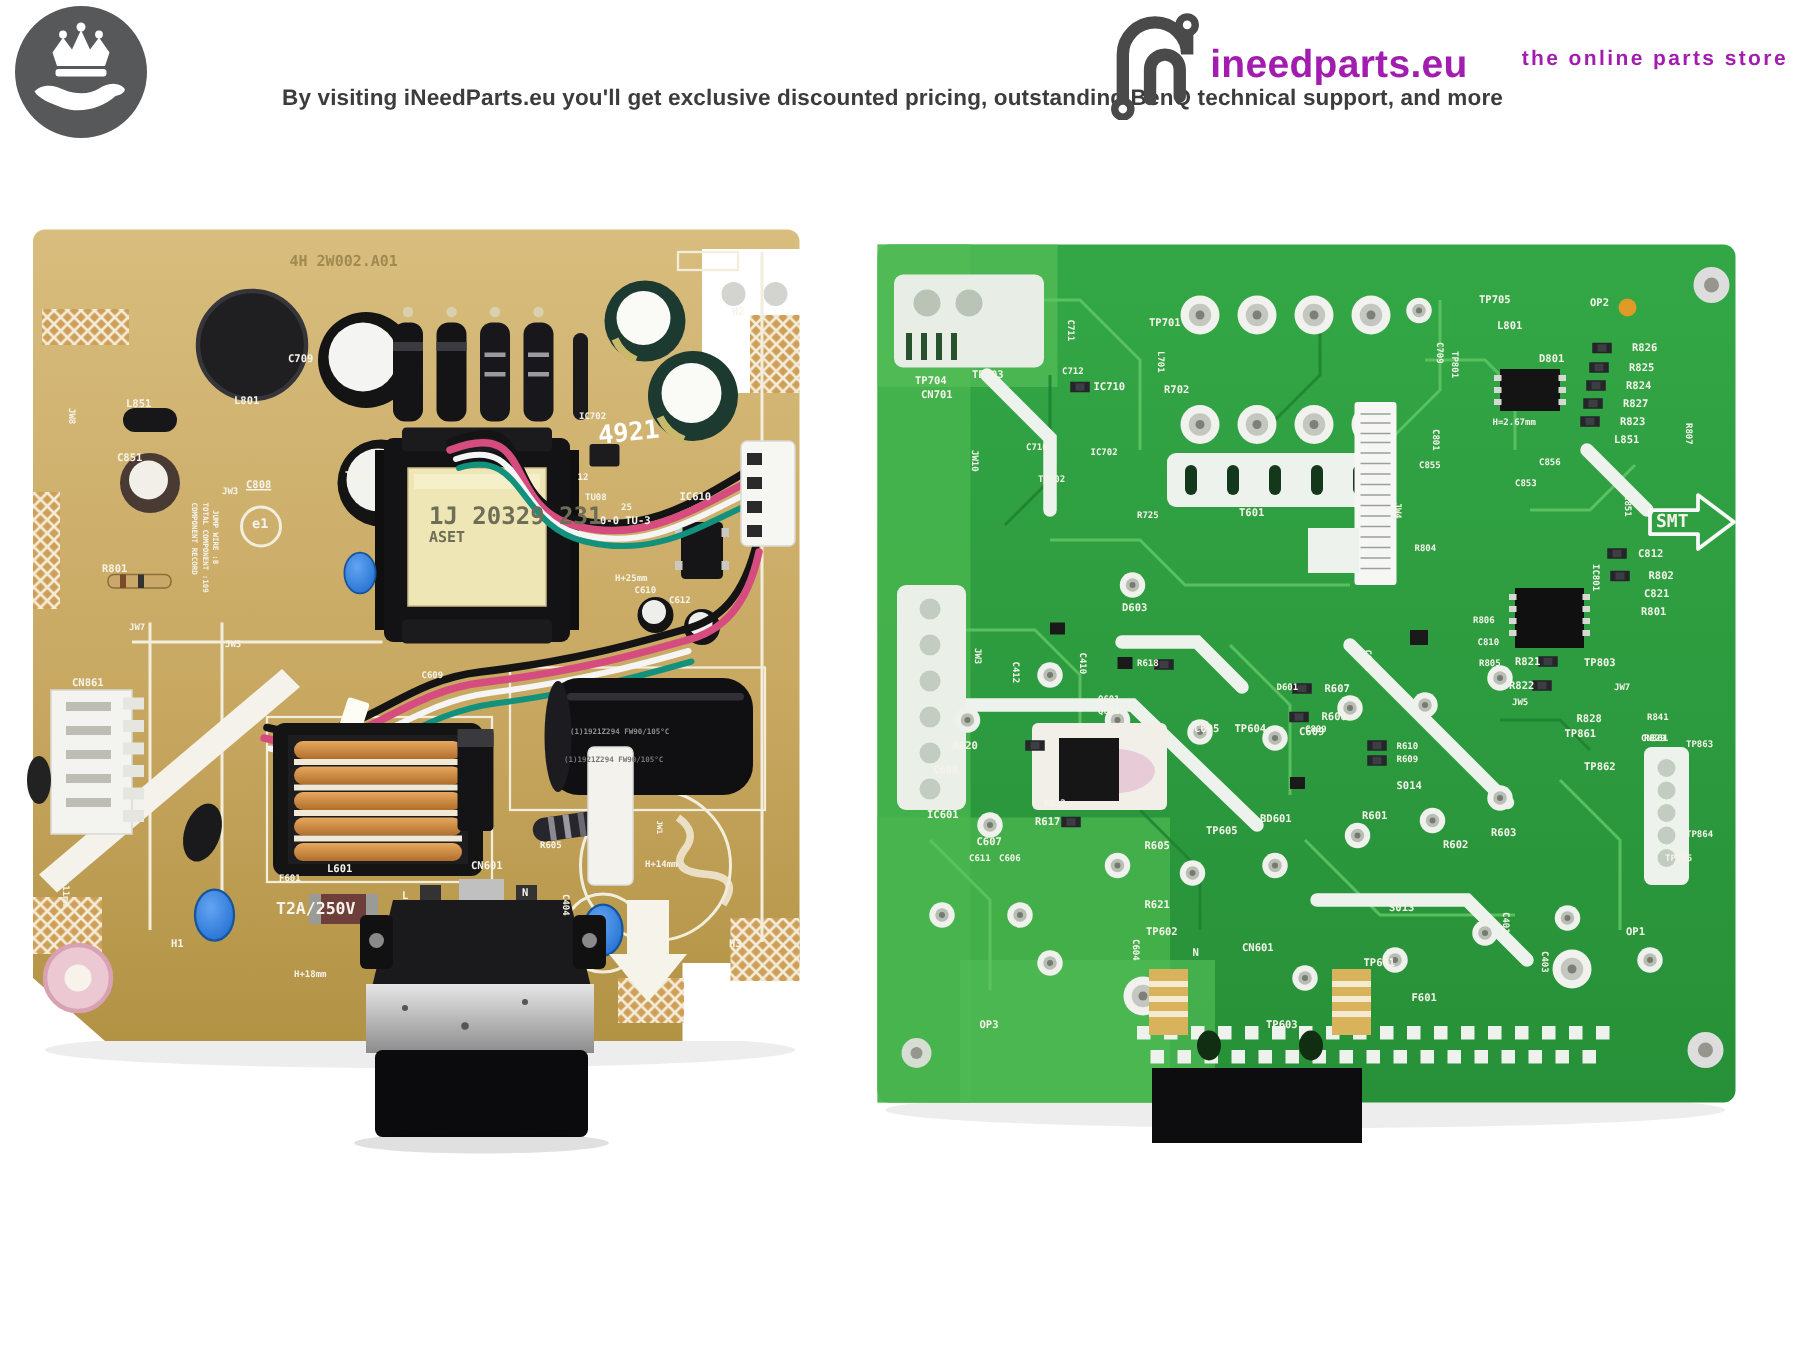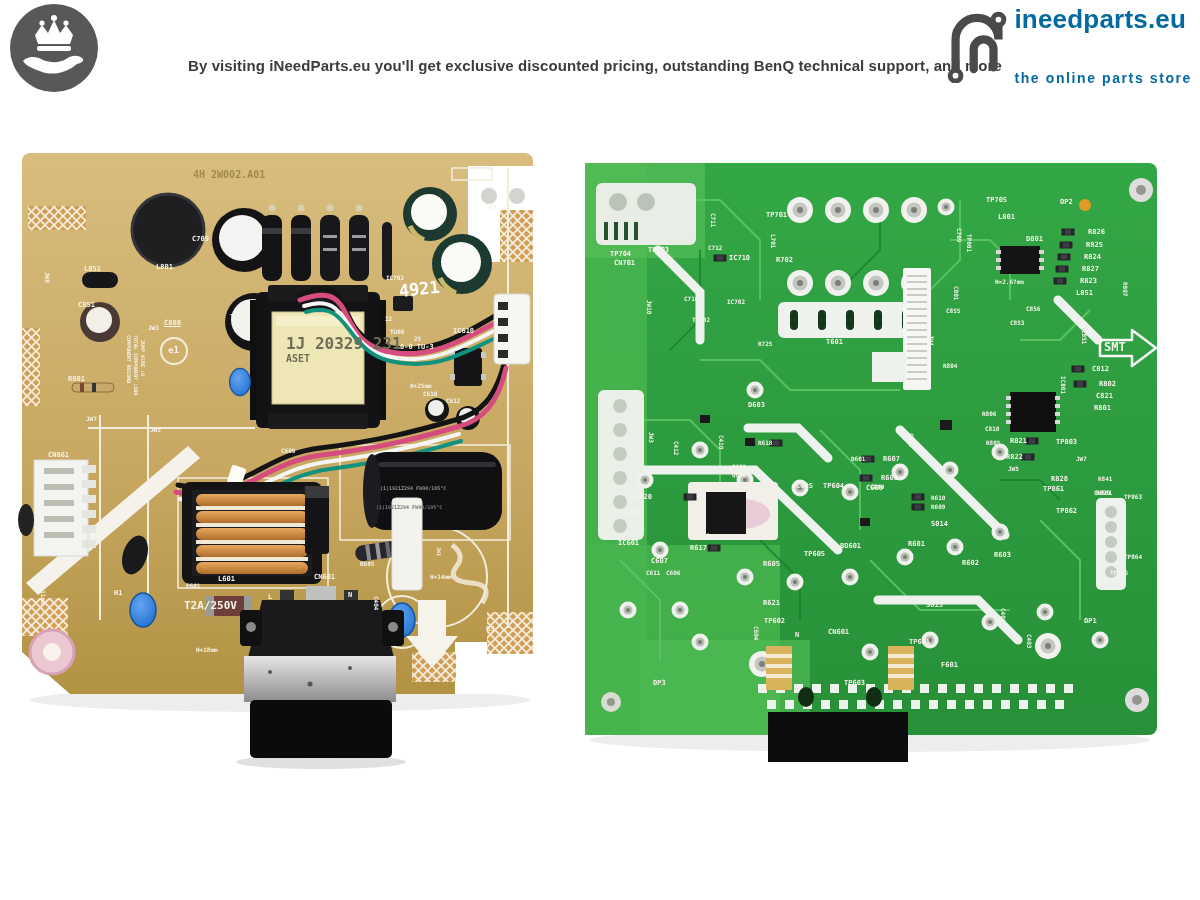--- a/index.html
+++ b/index.html
@@ -5,21 +5,21 @@
   html,body{margin:0;padding:0;}
   body{width:1200px;height:900px;position:relative;background:#ffffff;overflow:hidden;
        font-family:"Liberation Sans",sans-serif;}
   .stage{position:absolute;inset:0;width:1200px;height:900px;}
 
   
   .badge{position:absolute;left:9px;top:3px;width:90px;height:90px;}
   .tagline{position:absolute;left:105px;top:57px;width:980px;text-align:center;
            font-size:15px;font-weight:bold;color:#3c3c3c;letter-spacing:0.1px;}
   .brand{position:absolute;right:8px;top:6px;display:flex;align-items:center;gap:4px;}
-  .brand-text{display:flex;flex-direction:column;line-height:1.05;color:#0369a1;gap:36px;}
+  .brand-text{display:flex;flex-direction:row;line-height:1.05;color:#a21caf;gap:36px;}
   .brand-name{font-size:26px;font-weight:bold;letter-spacing:0.2px;}
   .brand-sub{font-size:14px;font-weight:bold;letter-spacing:1.6px;margin-top:2px;}
 
   
   .footer{position:absolute;left:0;top:858px;width:1200px;text-align:center;
           font-size:22px;font-weight:bold;color:#41454c;letter-spacing:0.4px;}
 
   
   .photo-svg{position:absolute;left:0;top:0;}
   .label-layer{position:absolute;inset:0;pointer-events:none;}
@@ -589,21 +589,21 @@
       <span class="pcb-label" style="left: 385px; top: 316px; font-size: 6px;">12</span>
       <span class="pcb-label" style="left: 414px; top: 336px; font-size: 6px;">25</span>
       <span class="pcb-label" style="left: 400px; top: 344px; font-size: 7px;">0-0 TU-3</span>
       <span class="pcb-label" style="left: 453px; top: 328px;">IC610</span>
       <span class="pcb-label" style="left: 410px; top: 383px; font-size: 6px;">H+25mm</span>
       <span class="pcb-label" style="left: 423px; top: 391px; font-size: 6px;">C610</span>
       <span class="pcb-label" style="left: 446px; top: 398px; font-size: 6px;">C612</span>
       <span class="pcb-label" style="left: 281px; top: 448px; font-size: 6px;">C609</span>
       <span class="pcb-label" style="left: 488px; top: 205px;">H2</span>
       <span class="pcb-label" style="left: 486px; top: 626px;">H3</span>
-      <span class="pcb-label" style="left: 82px; top: 590px; padding-left: 32px;">H1</span>
+      <span class="pcb-label" style="left: 82px; top: 626px; padding-left: 32px;">H1</span>
       <span class="pcb-label v" style="left: 40px; top: 583px; font-size: 6px;">H+11mm</span>
       <span class="pcb-label" style="left: 196px; top: 647px; font-size: 6px;">H+18mm</span>
       <span class="pcb-label" style="left: 430px; top: 574px; font-size: 6px;">H+14mm</span>
       <span class="pcb-label v" style="left: 436px; top: 547px; font-size: 5px;">JW1</span>
       <span class="pcb-label" style="left: 218px; top: 576px;">L601</span>
       <span class="pcb-label" style="left: 186px; top: 583px; font-size: 6px;">F601</span>
       <span class="pcb-label" style="left: 184px; top: 600px; font-size: 11px;">T2A/250V</span>
       <span class="pcb-label" style="left: 314px; top: 574px;">CN601</span>
       <span class="pcb-label" style="left: 268px; top: 594px;">L</span>
       <span class="pcb-label" style="left: 348px; top: 592px;">N</span>

